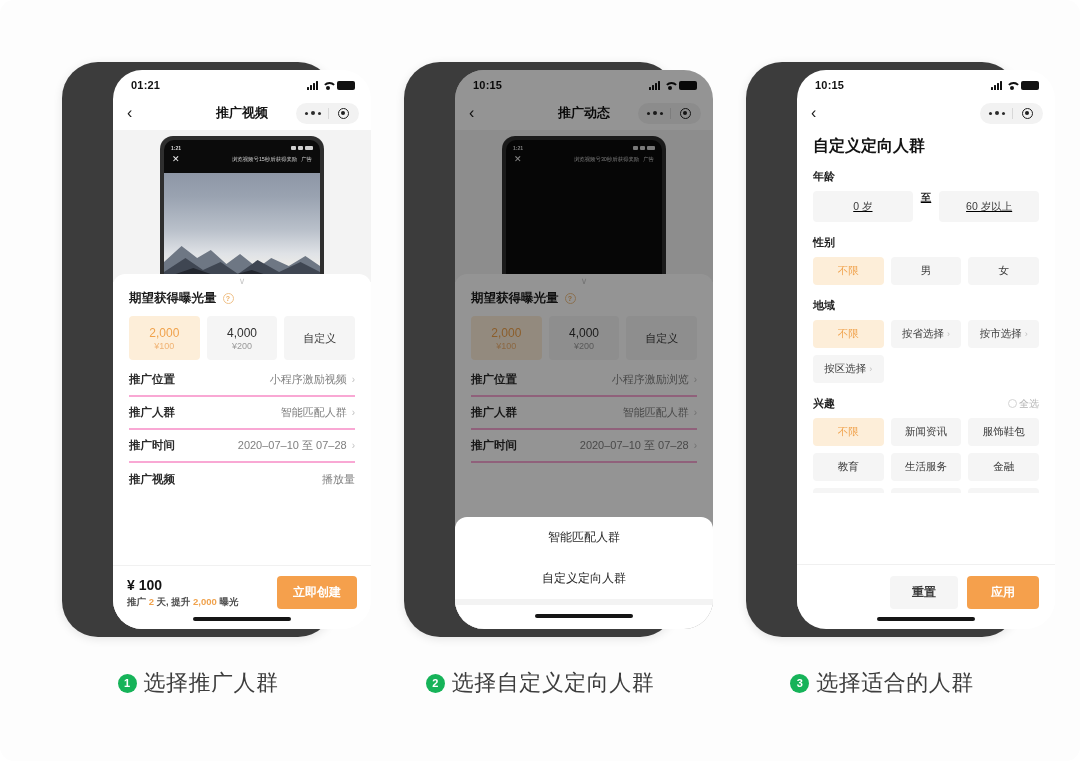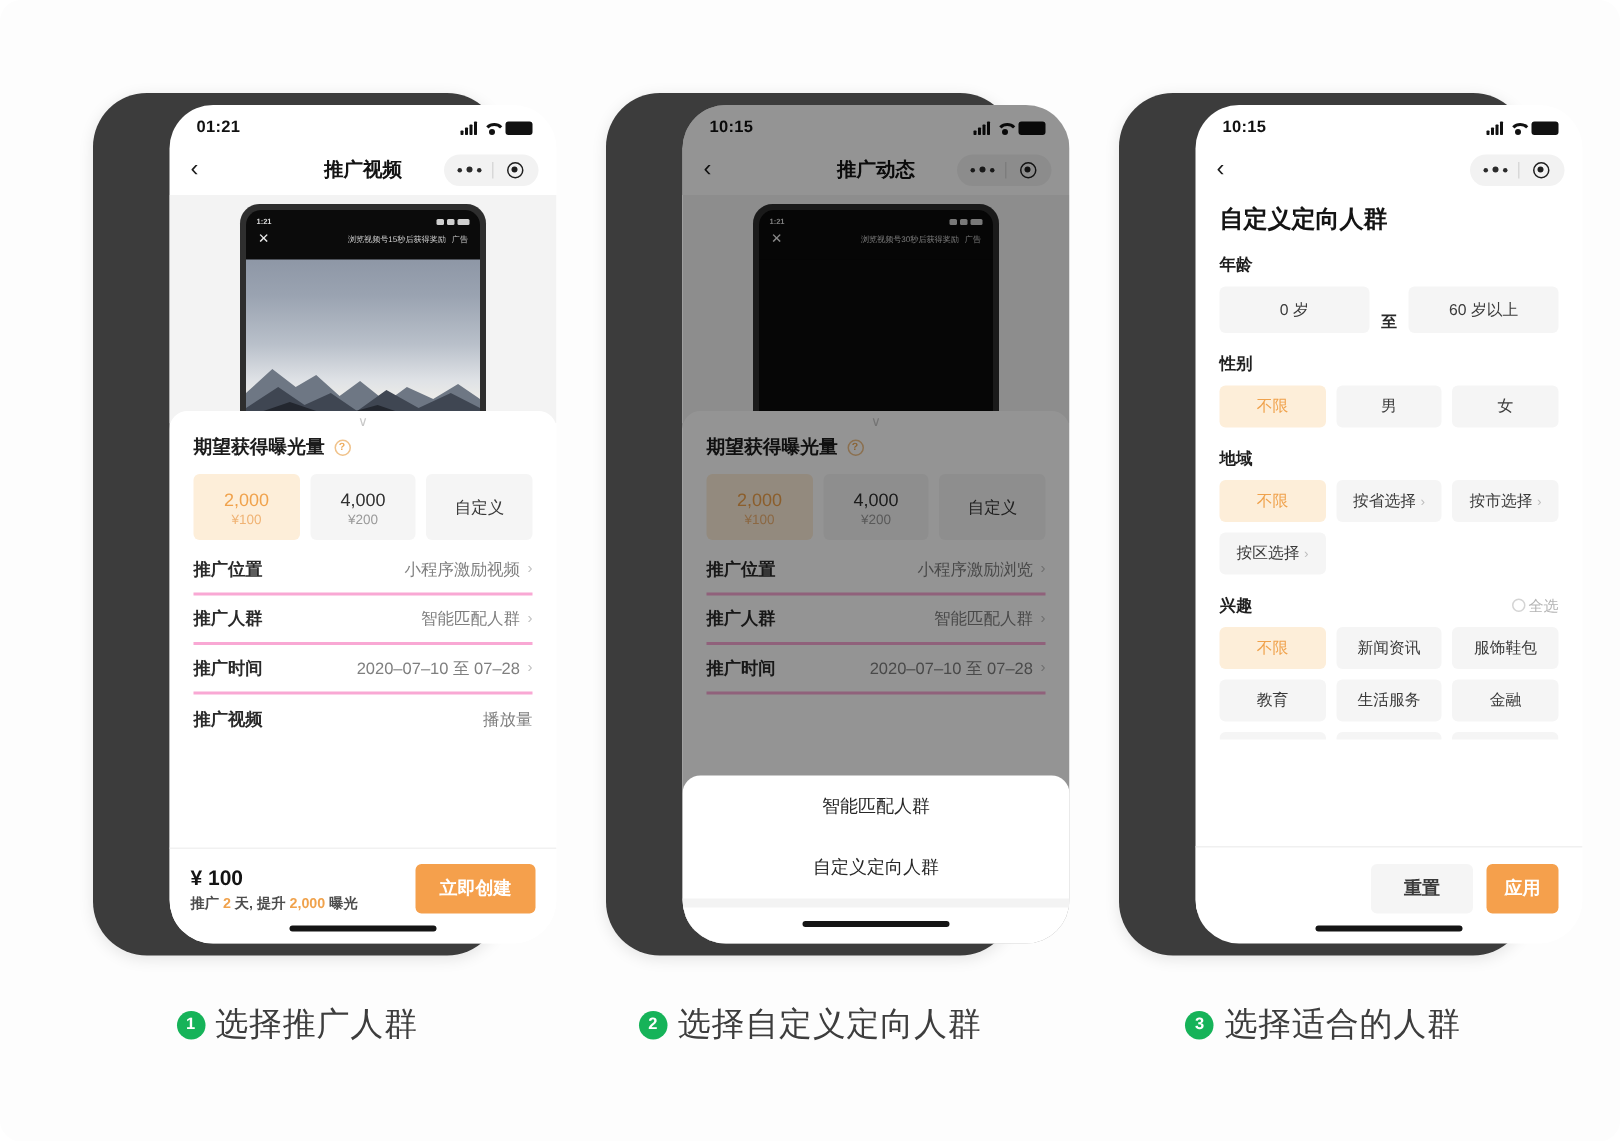--- a/index.html
+++ b/index.html
@@ -260,21 +260,21 @@
   .p3title { font-size: 16px; font-weight:bold; color:#141414; padding: 2px 0 12px; }
   .f-label {
     font-size: 11px; font-weight:bold; color:#1f1f1f;
     display:flex; align-items:center; margin-bottom: 7px;
   }
   .selectall {
     margin-left:auto; display:flex; align-items:center; gap:2px;
     font-size: 10px; color:#b4b4b4; font-weight:normal;
   }
   .radio-o { width:9px;height:9px;border-radius:50%;border:1px solid #d4d4d4; display:block;}
-  .age-row { display:flex; align-items:flex-end; gap:8px; margin-bottom: 13px; }
+  .age-row { display:flex; align-items:flex-start; gap:8px; margin-bottom: 13px; text-decoration: underline; }
   .age-box {
     flex:1; height: 31px; background:#f5f5f5; border-radius:4px;
     display:flex; align-items:center; justify-content:center;
     font-size: 10.5px; color:#3b3b3b;
   }
   .age-sep { font-size: 10.5px; color:#2a2a2a; font-weight:bold; }
   .tag-grid {
     display:grid; grid-template-columns: repeat(3, 1fr); gap: 7px;
     margin-bottom: 13px;
   }
@@ -293,21 +293,21 @@
     background:#fff;
   }
   .btn-ghost {
     background:#f5f5f5; color:#3a3a3a; border:none;
     font-size: 12px; font-weight:bold;
     border-radius:4px; padding: 8px 22px;
   }
   .btn-primary {
     background:#f5a04c; color:#fff; border:none;
     font-size: 12px; font-weight:bold;
-    border-radius:4px; padding: 8px 12px;
+    border-radius:4px; padding: 8px 24px;
   }
 
   
   .captions {
     position:absolute; top: 668px; left:0; right:0;
     display:flex; justify-content:center; gap: 70px;
   }
   .cap {
     width: 272px; display:flex; align-items:center; justify-content:center; gap:7px;
   }

